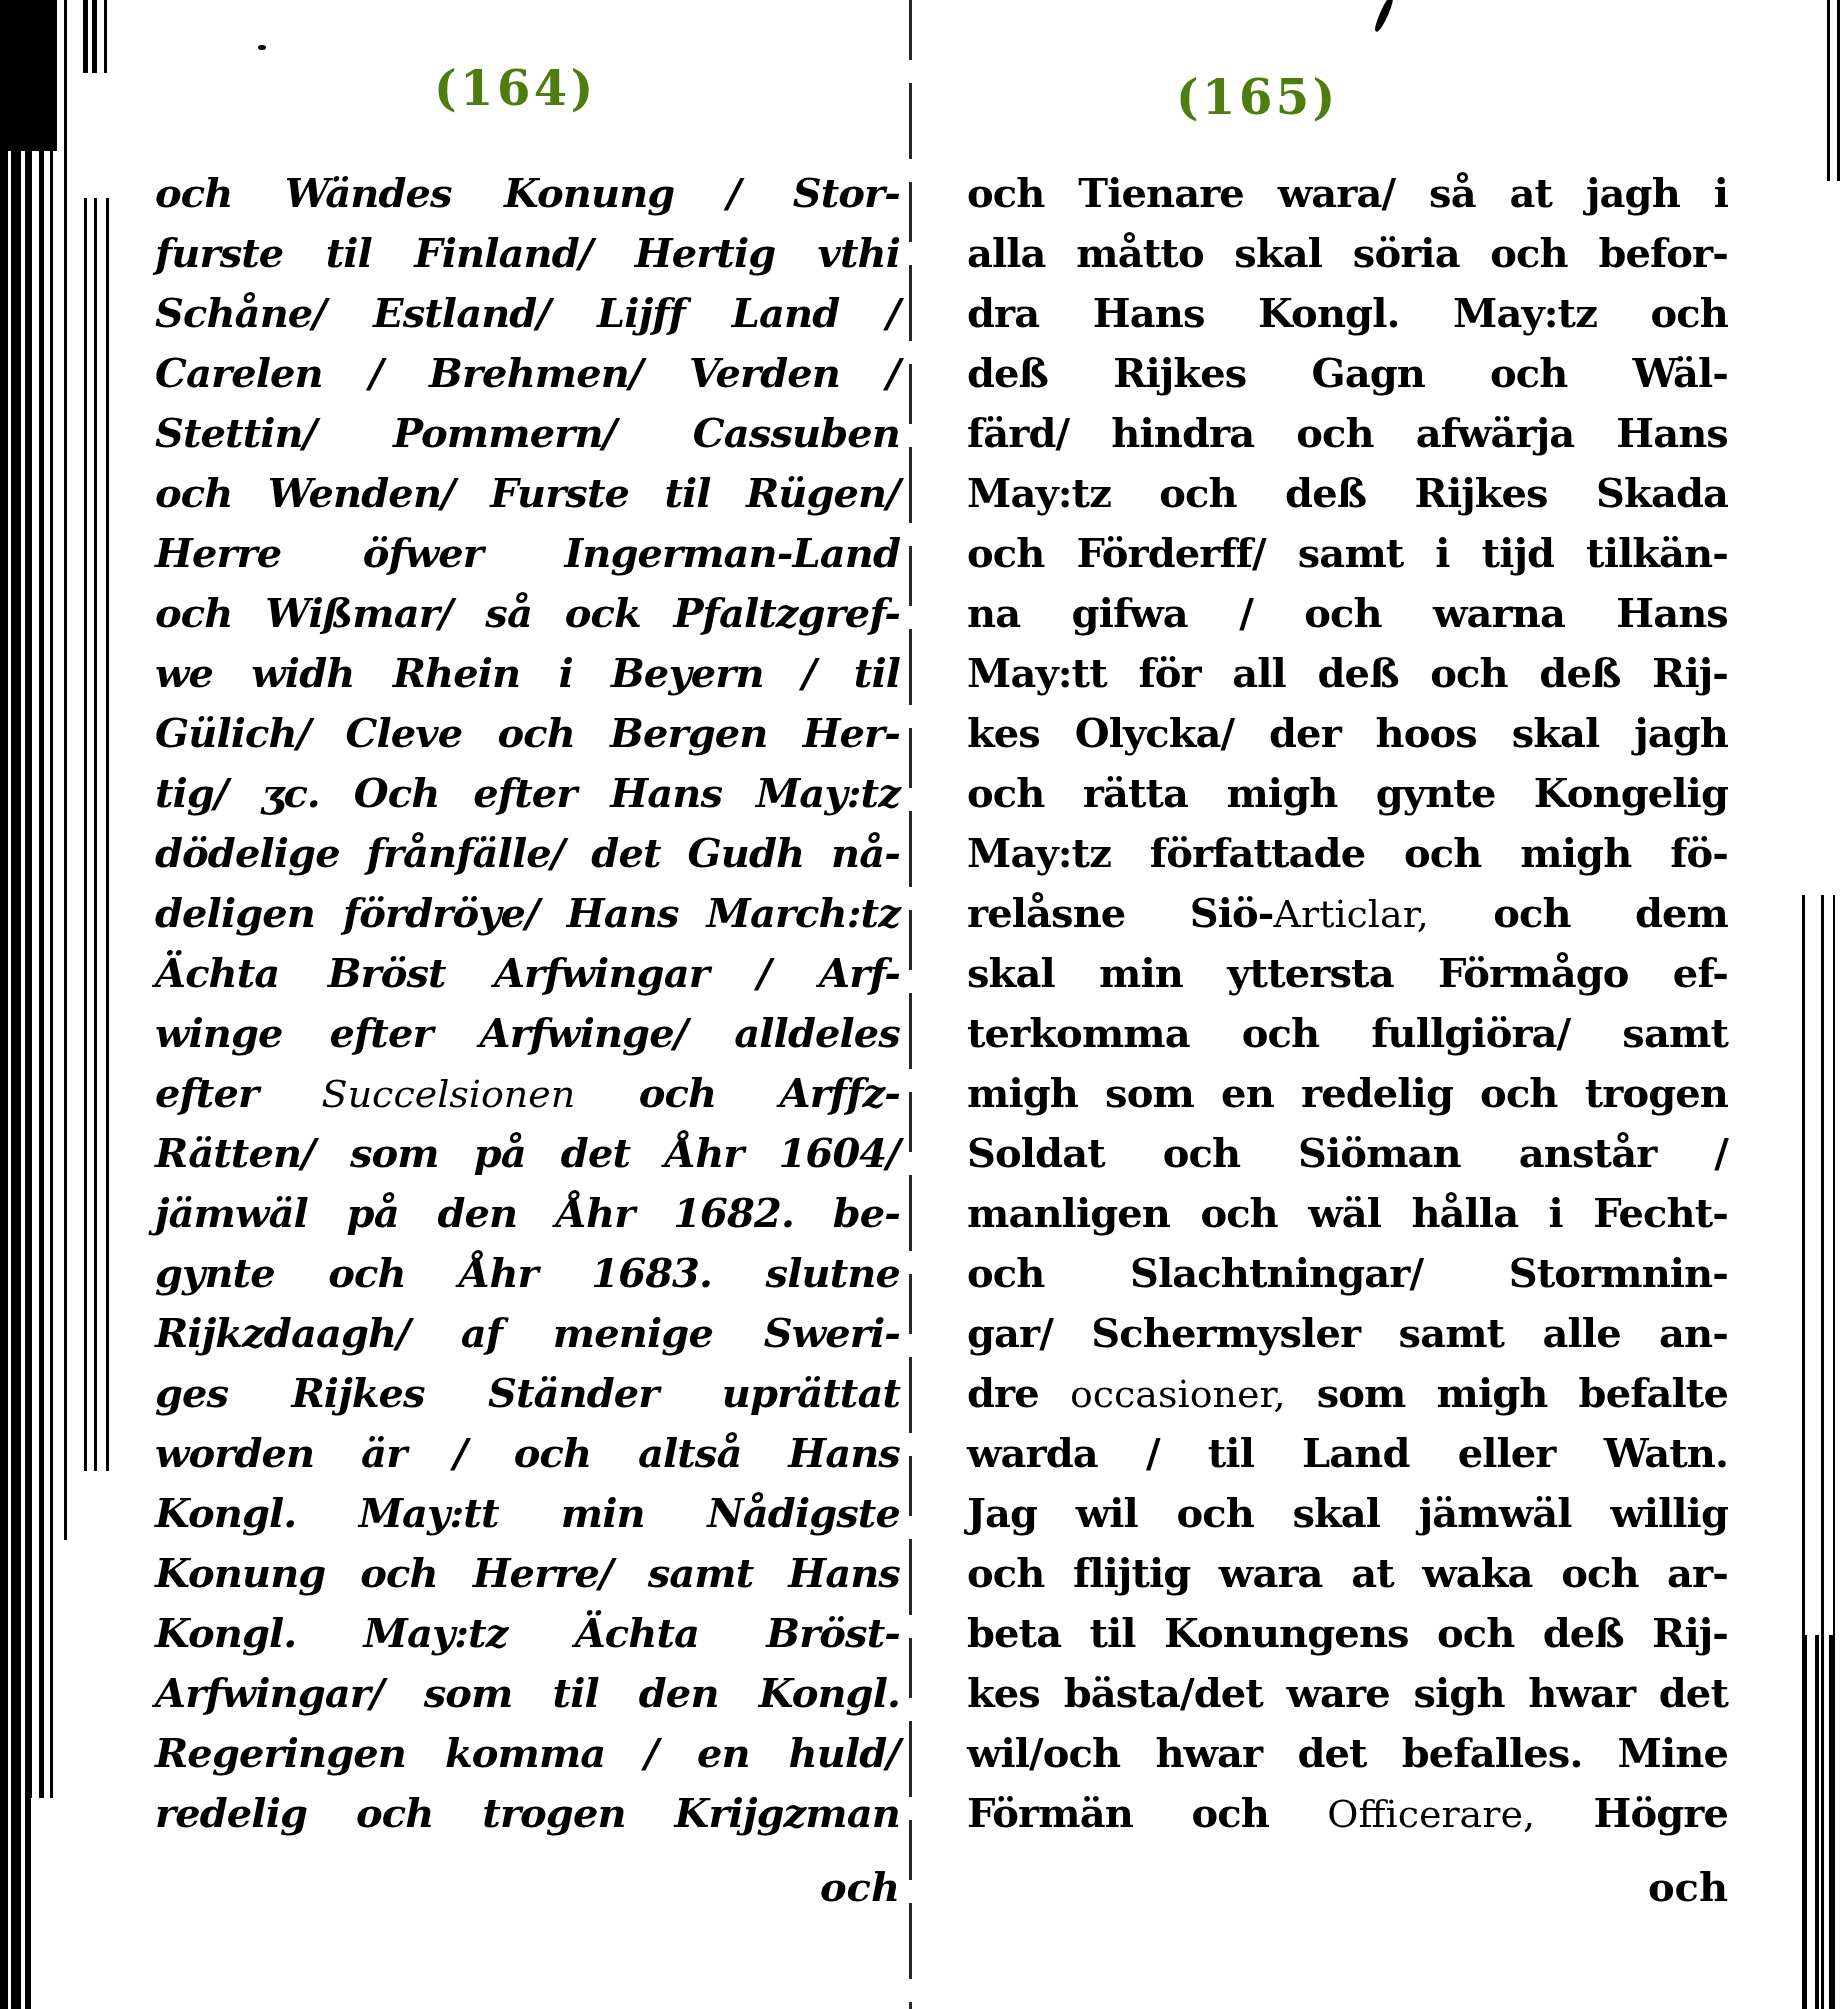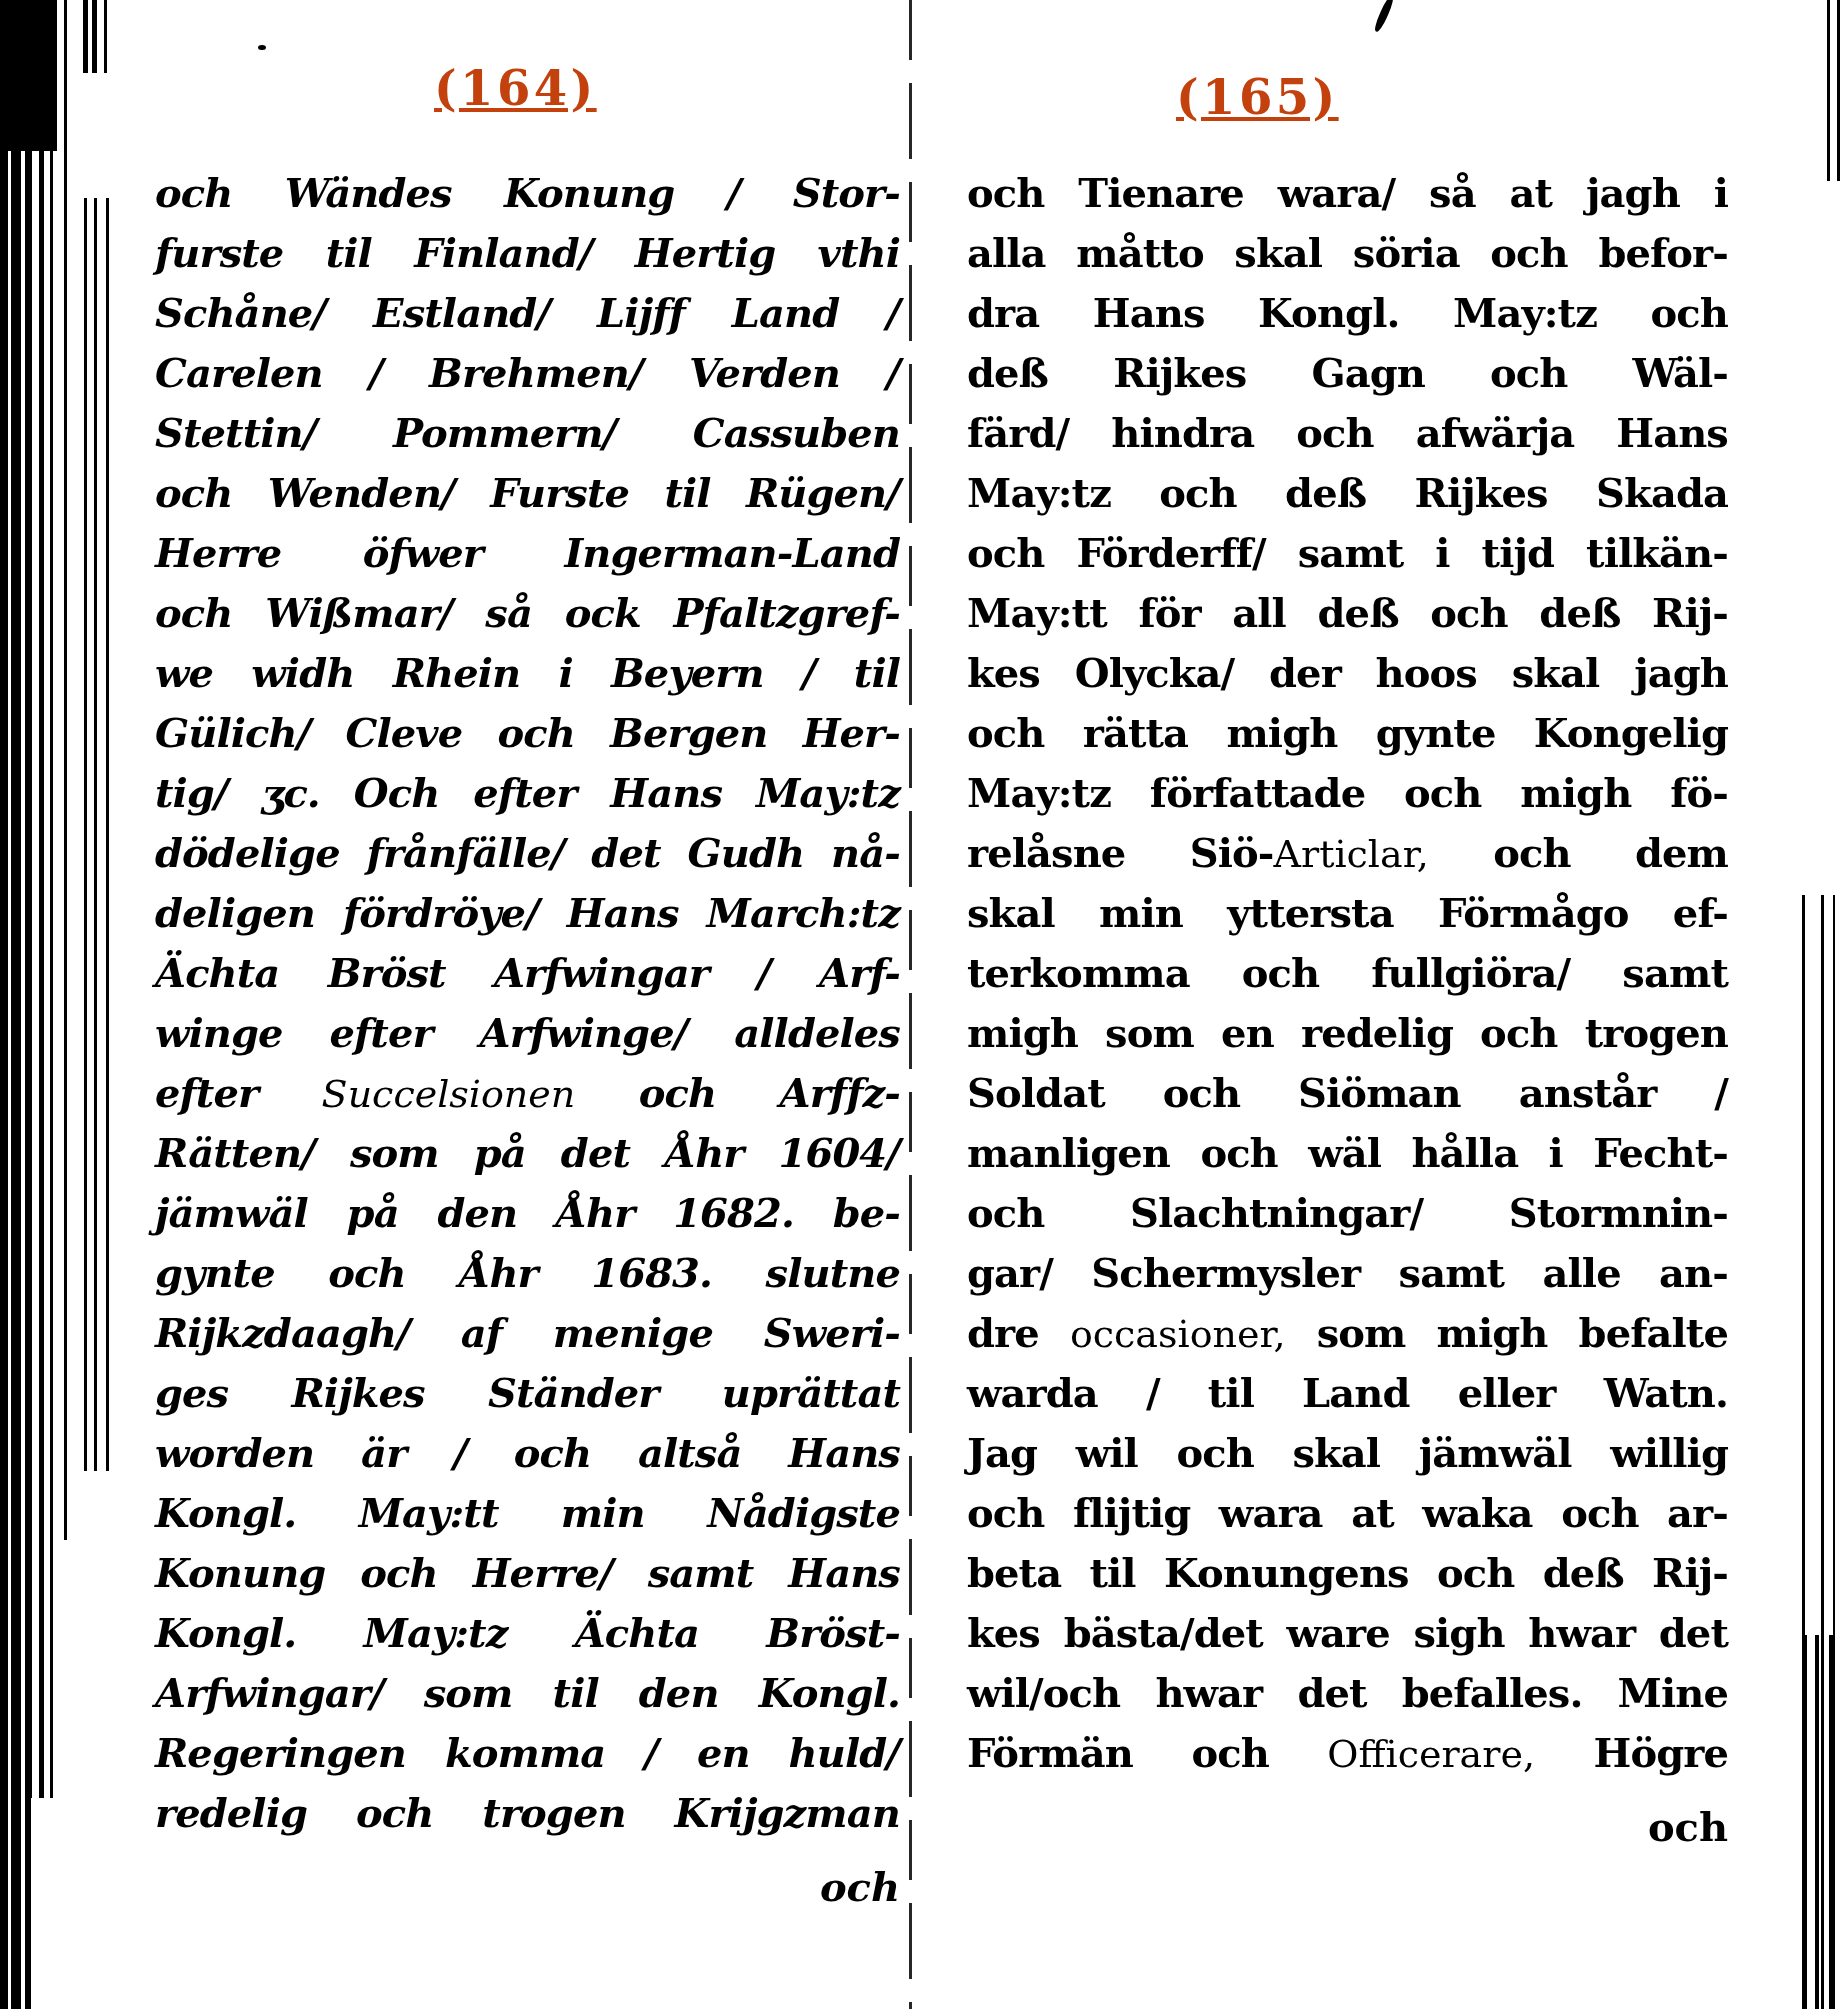--- a/index.html
+++ b/index.html
@@ -54,21 +54,21 @@
     position:absolute; left:1803px; top:1635px; width:41px; height:375px;
     background: repeating-linear-gradient(90deg, #000 0 4.3px, transparent 4.3px 12px, #000 12px 15.5px, transparent 15.5px 26px, #000 26px 30px, transparent 30px 41px);
   }
 
   .ink-mark { position:absolute; left:1380px; top:-5.2px; width:7.7px; height:38px;
     background:#000; transform: rotate(24deg); border-radius:45%; }
   .speck1 { position:absolute; left:258px; top:45px; width:7.7px; height:5.2px; background:#000; border-radius:50%; }
 
   
   .pgnum {
-    position:absolute; color:#c2410c; font-weight:700; font-size:48px; letter-spacing:3.4px;text-decoration:underline;
+    position:absolute; color:#4d7c0f; font-weight:700; font-size:48px; letter-spacing:3.4px;
   }
   .pgnum.pg-left  { left:434px; top:60px; }
   .pgnum.pg-right { left:1176px; top:69px; }
 
   
   .col { position:absolute; top:163px; color:#000; }
   .col-left  { left:155px;  width:745px;font-style:italic; }
   .col-right { left:967px; width:761px; }
   .ln {
     height:60px; line-height:60px;
@@ -142,20 +142,21 @@
   </div>
 
   <div class="col col-right">
     <div class="ln">och Tienare wara/ så at jagh i</div>
     <div class="ln">alla måtto skal söria och befor-</div>
     <div class="ln">dra Hans Kongl. May:tz och</div>
     <div class="ln">deß Rijkes Gagn och Wäl-</div>
     <div class="ln">färd/ hindra och afwärja Hans</div>
     <div class="ln">May:tz och deß Rijkes Skada</div>
     <div class="ln">och Förderff/ samt i tijd tilkän-</div>
+    <div class="ln">na gifwa / och warna Hans</div>
     <div class="ln">May:tt för all deß och deß Rij-</div>
     <div class="ln">kes Olycka/ der hoos skal jagh</div>
     <div class="ln">och rätta migh gynte Kongelig</div>
     <div class="ln">May:tz författade och migh fö-</div>
     <div class="ln">
       <span>relåsne Siö-</span><span class="roman">Articlar,</span><span> och dem</span>
     </div>
     <div class="ln">skal min yttersta Förmågo ef-</div>
     <div class="ln">terkomma och fullgiöra/ samt</div>
     <div class="ln">migh som en redelig och trogen</div>

